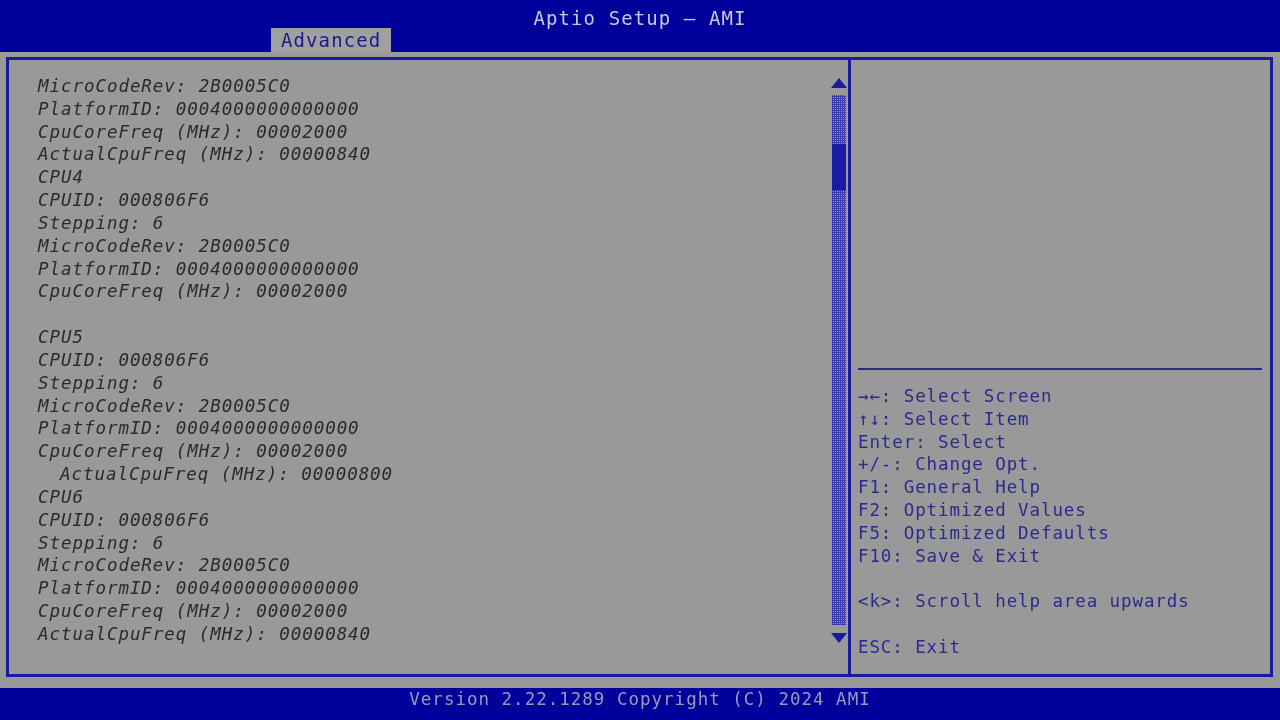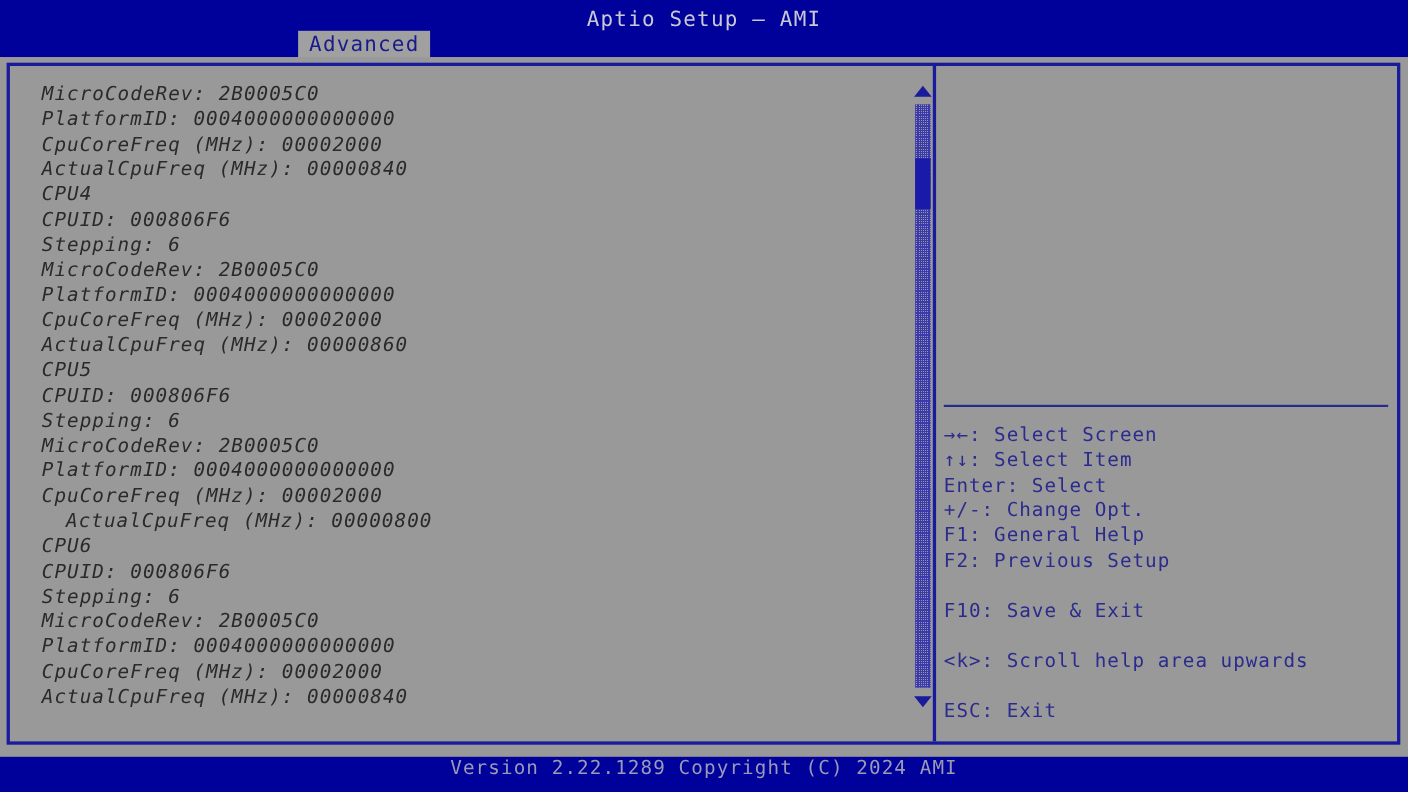--- a/index.html
+++ b/index.html
@@ -225,21 +225,20 @@
       <div class="info-line" style="top: 14px;">MicroCodeRev: 2B0005C0</div>
       <div class="info-line" style="top: 36.83px;">PlatformID: 0004000000000000</div>
       <div class="info-line" style="top: 59.66px;">CpuCoreFreq (MHz): 00002000</div>
       <div class="info-line" style="top: 82.49px;">ActualCpuFreq (MHz): 00000840</div>
       <div class="info-line" style="top: 105.32px;">CPU4</div>
       <div class="info-line" style="top: 128.15px;">CPUID: 000806F6</div>
       <div class="info-line" style="top: 150.98px;">Stepping: 6</div>
       <div class="info-line" style="top: 173.81px;">MicroCodeRev: 2B0005C0</div>
       <div class="info-line" style="top: 196.64px;">PlatformID: 0004000000000000</div>
       <div class="info-line" style="top: 219.47px;">CpuCoreFreq (MHz): 00002000</div>
-      <div class="info-line" style="top: 242.3px;">ActualCpuFreq (MHz): 00000860</div>
       <div class="info-line" style="top: 265.13px;">CPU5</div>
       <div class="info-line" style="top: 287.96px;">CPUID: 000806F6</div>
       <div class="info-line" style="top: 310.79px;">Stepping: 6</div>
       <div class="info-line" style="top: 333.62px;">MicroCodeRev: 2B0005C0</div>
       <div class="info-line" style="top: 356.45px;">PlatformID: 0004000000000000</div>
       <div class="info-line" style="top: 379.28px;">CpuCoreFreq (MHz): 00002000</div>
       <div class="info-line" style="top: 402.11px; margin-left: 22px;">ActualCpuFreq (MHz): 00000800</div>
       <div class="info-line" style="top: 424.94px;">CPU6</div>
       <div class="info-line" style="top: 447.77px;">CPUID: 000806F6</div>
       <div class="info-line" style="top: 470.6px;">Stepping: 6</div>
@@ -258,21 +257,22 @@
 
   <div id="divider"></div>
 
   <div id="help-pane">
     <div id="help-separator"></div>
   <div class="help-line" style="top: 311px;">→←: Select Screen</div>
       <div class="help-line" style="top: 333.83px;">↑↓: Select Item</div>
       <div class="help-line" style="top: 356.66px;">Enter: Select</div>
       <div class="help-line" style="top: 379.49px;">+/-: Change Opt.</div>
       <div class="help-line" style="top: 402.32px;">F1: General Help</div>
-      <div class="help-line" style="top: 425.15px;">F2: Previous Setup</div>
+      <div class="help-line" style="top: 425.15px;">F2: Optimized Values</div>
+      <div class="help-line" style="top: 447.98px;">F5: Optimized Defaults</div>
       <div class="help-line" style="top: 470.81px;">F10: Save &amp; Exit</div>
       <div class="help-line" style="top: 516.47px;">&lt;k&gt;: Scroll help area upwards</div>
       <div class="help-line" style="top: 562.13px;">ESC: Exit</div>
     </div>
 
   <div id="footer">
     <div id="footer-text">Version 2.22.1289 Copyright (C) 2024 AMI</div>
   </div>
 
 </div>

